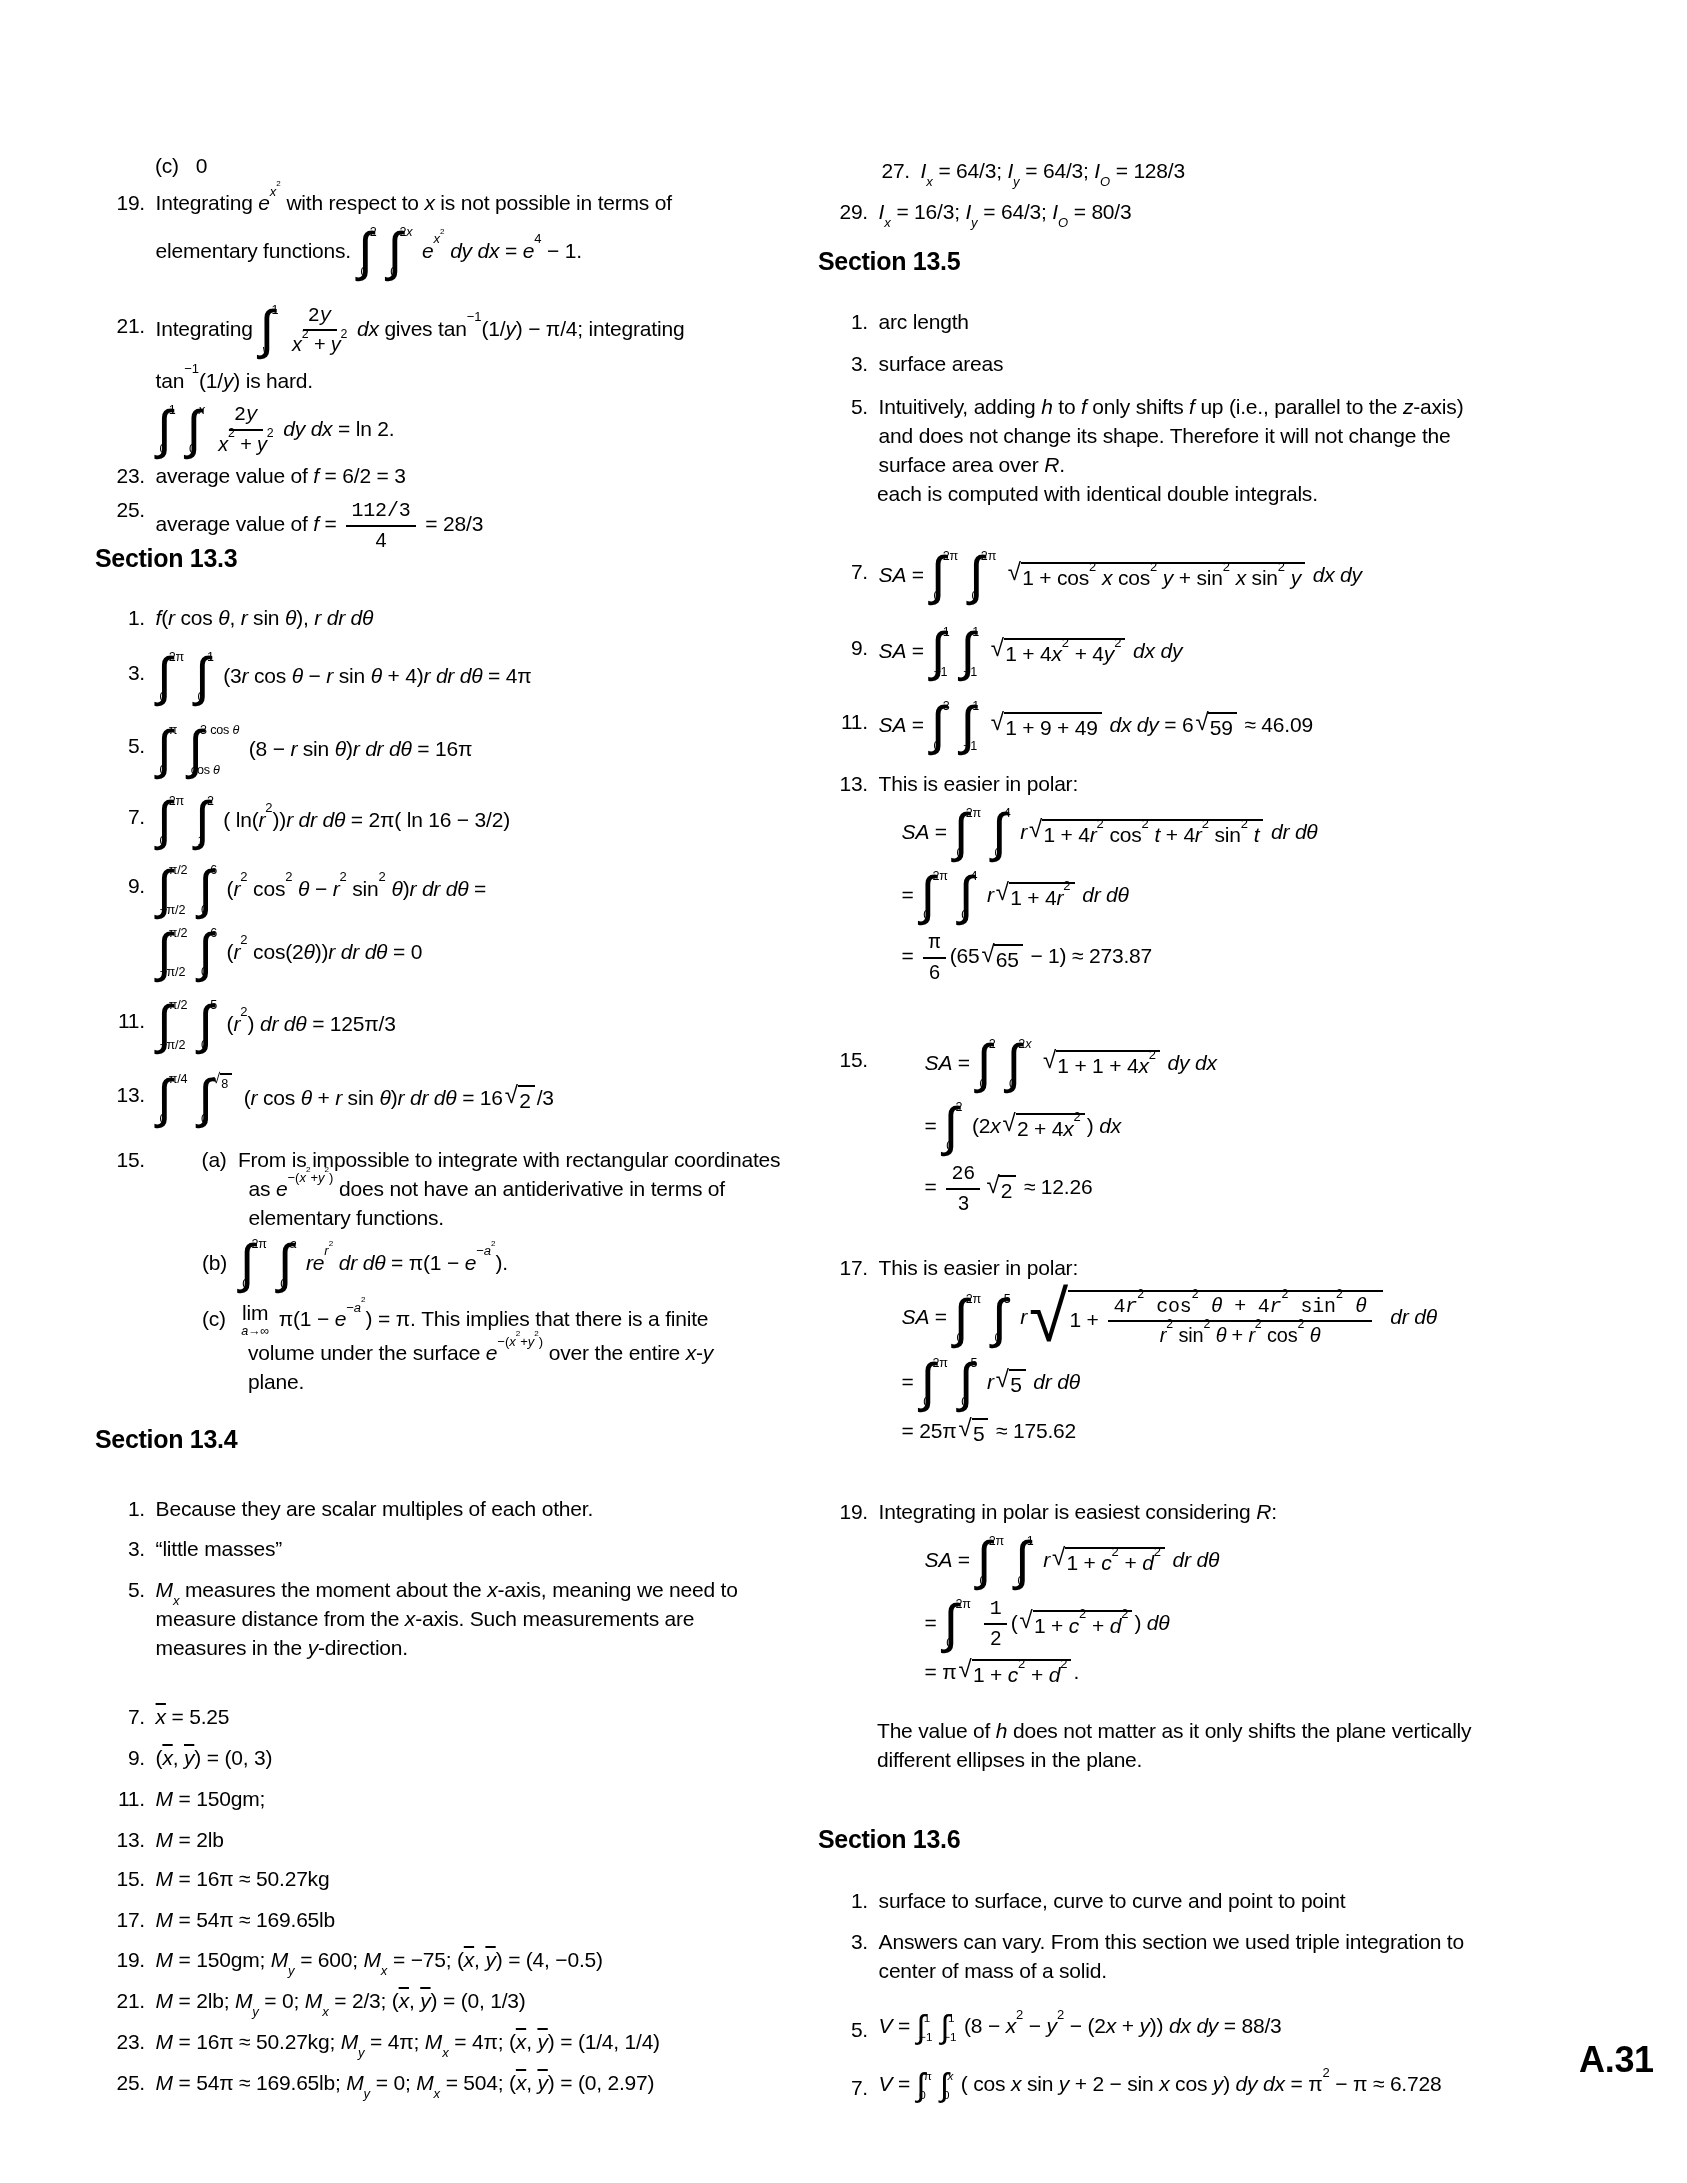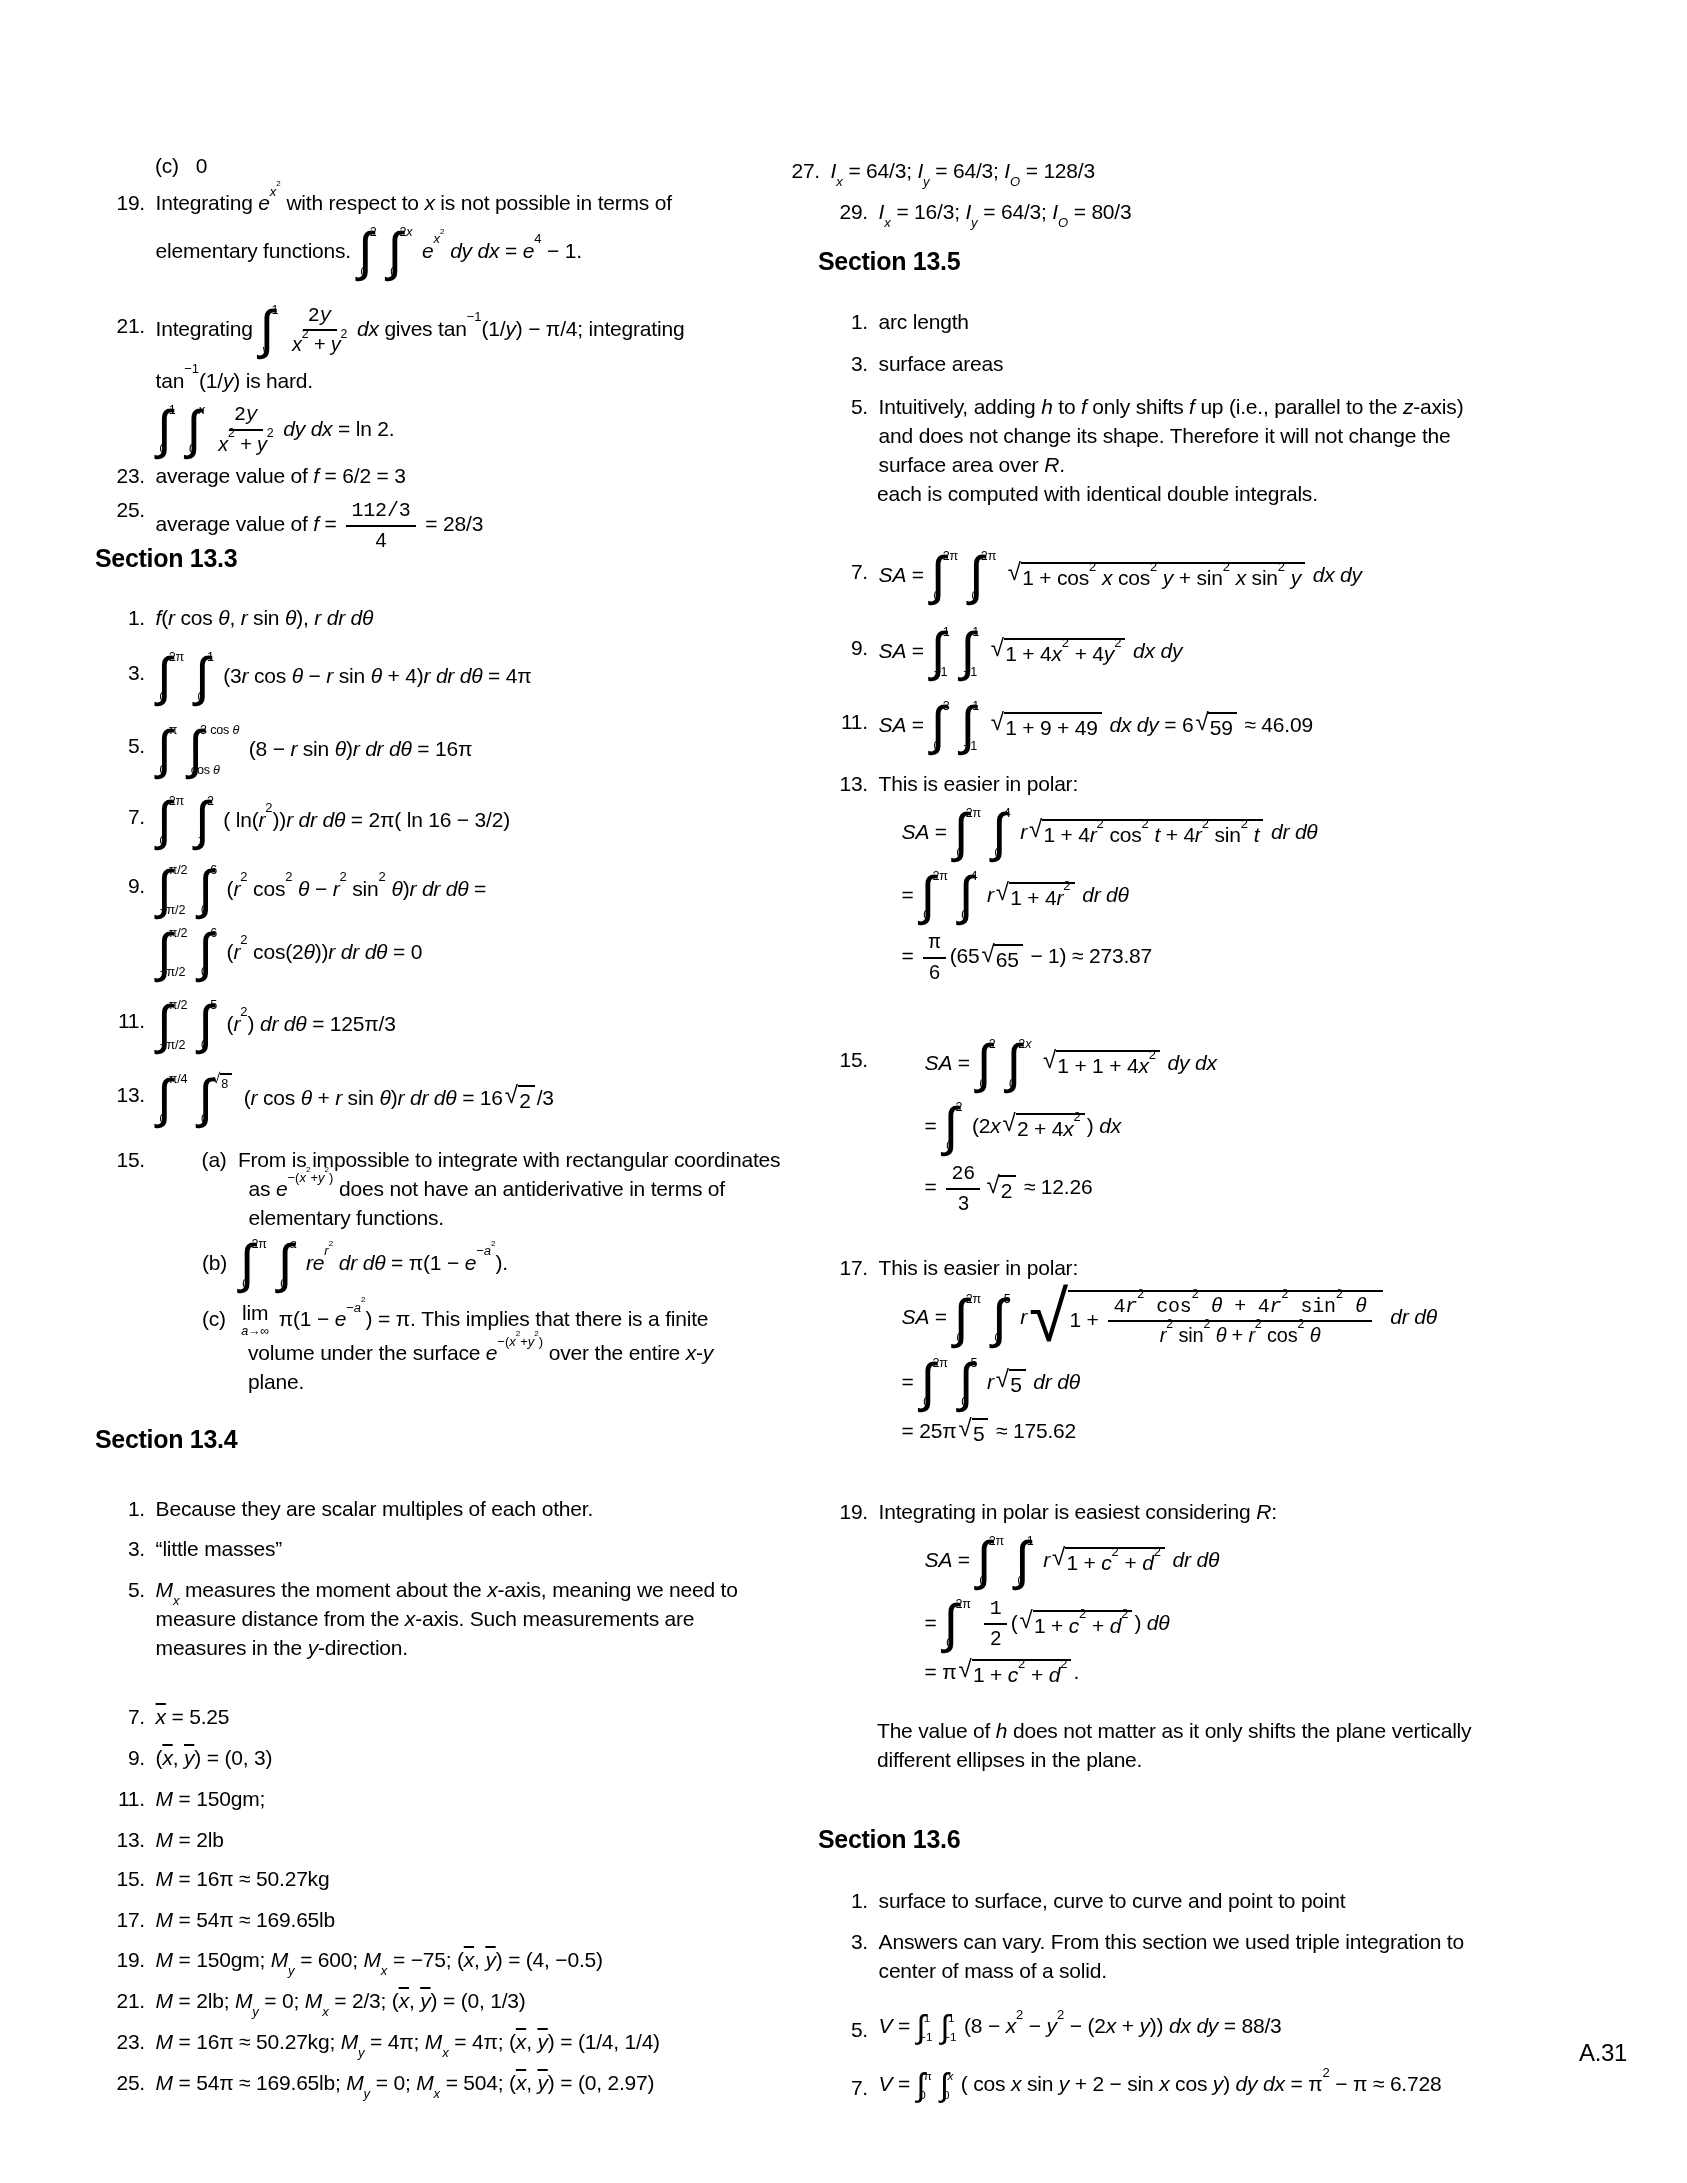--- a/index.html
+++ b/index.html
@@ -35,21 +35,21 @@
   .fd{padding-top:2px;}
   
   .sqrt{display:inline-flex;align-items:flex-start;vertical-align:middle;margin:0 2px;line-height:1.15;}
   .rs{line-height:0.95;font-size:1.15em;transform:translateY(-1.3px);}
   .rb{border-top:2px solid currentColor;padding:2px 4px 0 1.3px;}
   .sqrt.big .rs{font-size:3.4em;line-height:0.78;font-weight:200;transform:translateY(-0.7px);}
   .sqrt.big .rb{padding:2.6px 6.6px 0 1.3px;}
   
   .limw{display:inline-flex;flex-direction:column;align-items:center;vertical-align:middle;line-height:0.95;margin:0 4px;}
   .limu{font-size:0.6em;margin-top:3.3px;}
-  #page-num{position:absolute;font-weight:normal;font-size:24px;letter-spacing:-0.3px;}
+  #page-num{position:absolute;font-weight:bold;font-size:36px;letter-spacing:-0.3px;}
 </style>
 </head>
 <body>
 
 <div id="page">
   <div id="items-root">
       <div class="item" style="left: 155px; top: 151px;">
         <div class="body">
           <div class="mline">(c)   0</div>
         </div>
@@ -223,21 +223,21 @@
         <div class="body">
           <div class="mline"><span class="it">M</span> = 16π ≈ 50.27kg; <span class="it">M</span><sub><span class="it">y</span></sub> = 4π; <span class="it">M</span><sub><span class="it">x</span></sub> = 4π; (<span class="ov"><span class="it">x</span></span>, <span class="ov"><span class="it">y</span></span>) = (1/4, 1/4)</div>
         </div>
       </div>
       <div class="item" style="left: 91px; top: 2068px; width: 801px;">
         <span class="num">25.</span>
         <div class="body">
           <div class="mline"><span class="it">M</span> = 54π ≈ 169.65lb; <span class="it">M</span><sub><span class="it">y</span></sub> = 0; <span class="it">M</span><sub><span class="it">x</span></sub> = 504; (<span class="ov"><span class="it">x</span></span>, <span class="ov"><span class="it">y</span></span>) = (0, 2.97)</div>
         </div>
       </div>
-      <div class="item" style="left: 766px; top: 156px; align-items: flex-end;">
+      <div class="item" style="left: 856px; top: 156px; align-items: flex-end;">
         <span class="num">27.</span>
         <div class="body">
           <div class="mline"><span class="it">I</span><sub><span class="it">x</span></sub> = 64/3; <span class="it">I</span><sub><span class="it">y</span></sub> = 64/3; <span class="it">I</span><sub><span class="it">O</span></sub> = 128/3</div>
         </div>
       </div>
       <div class="item" style="left: 814px; top: 197px;">
         <span class="num">29.</span>
         <div class="body">
           <div class="mline"><span class="it">I</span><sub><span class="it">x</span></sub> = 16/3; <span class="it">I</span><sub><span class="it">y</span></sub> = 64/3; <span class="it">I</span><sub><span class="it">O</span></sub> = 80/3</div>
         </div>

